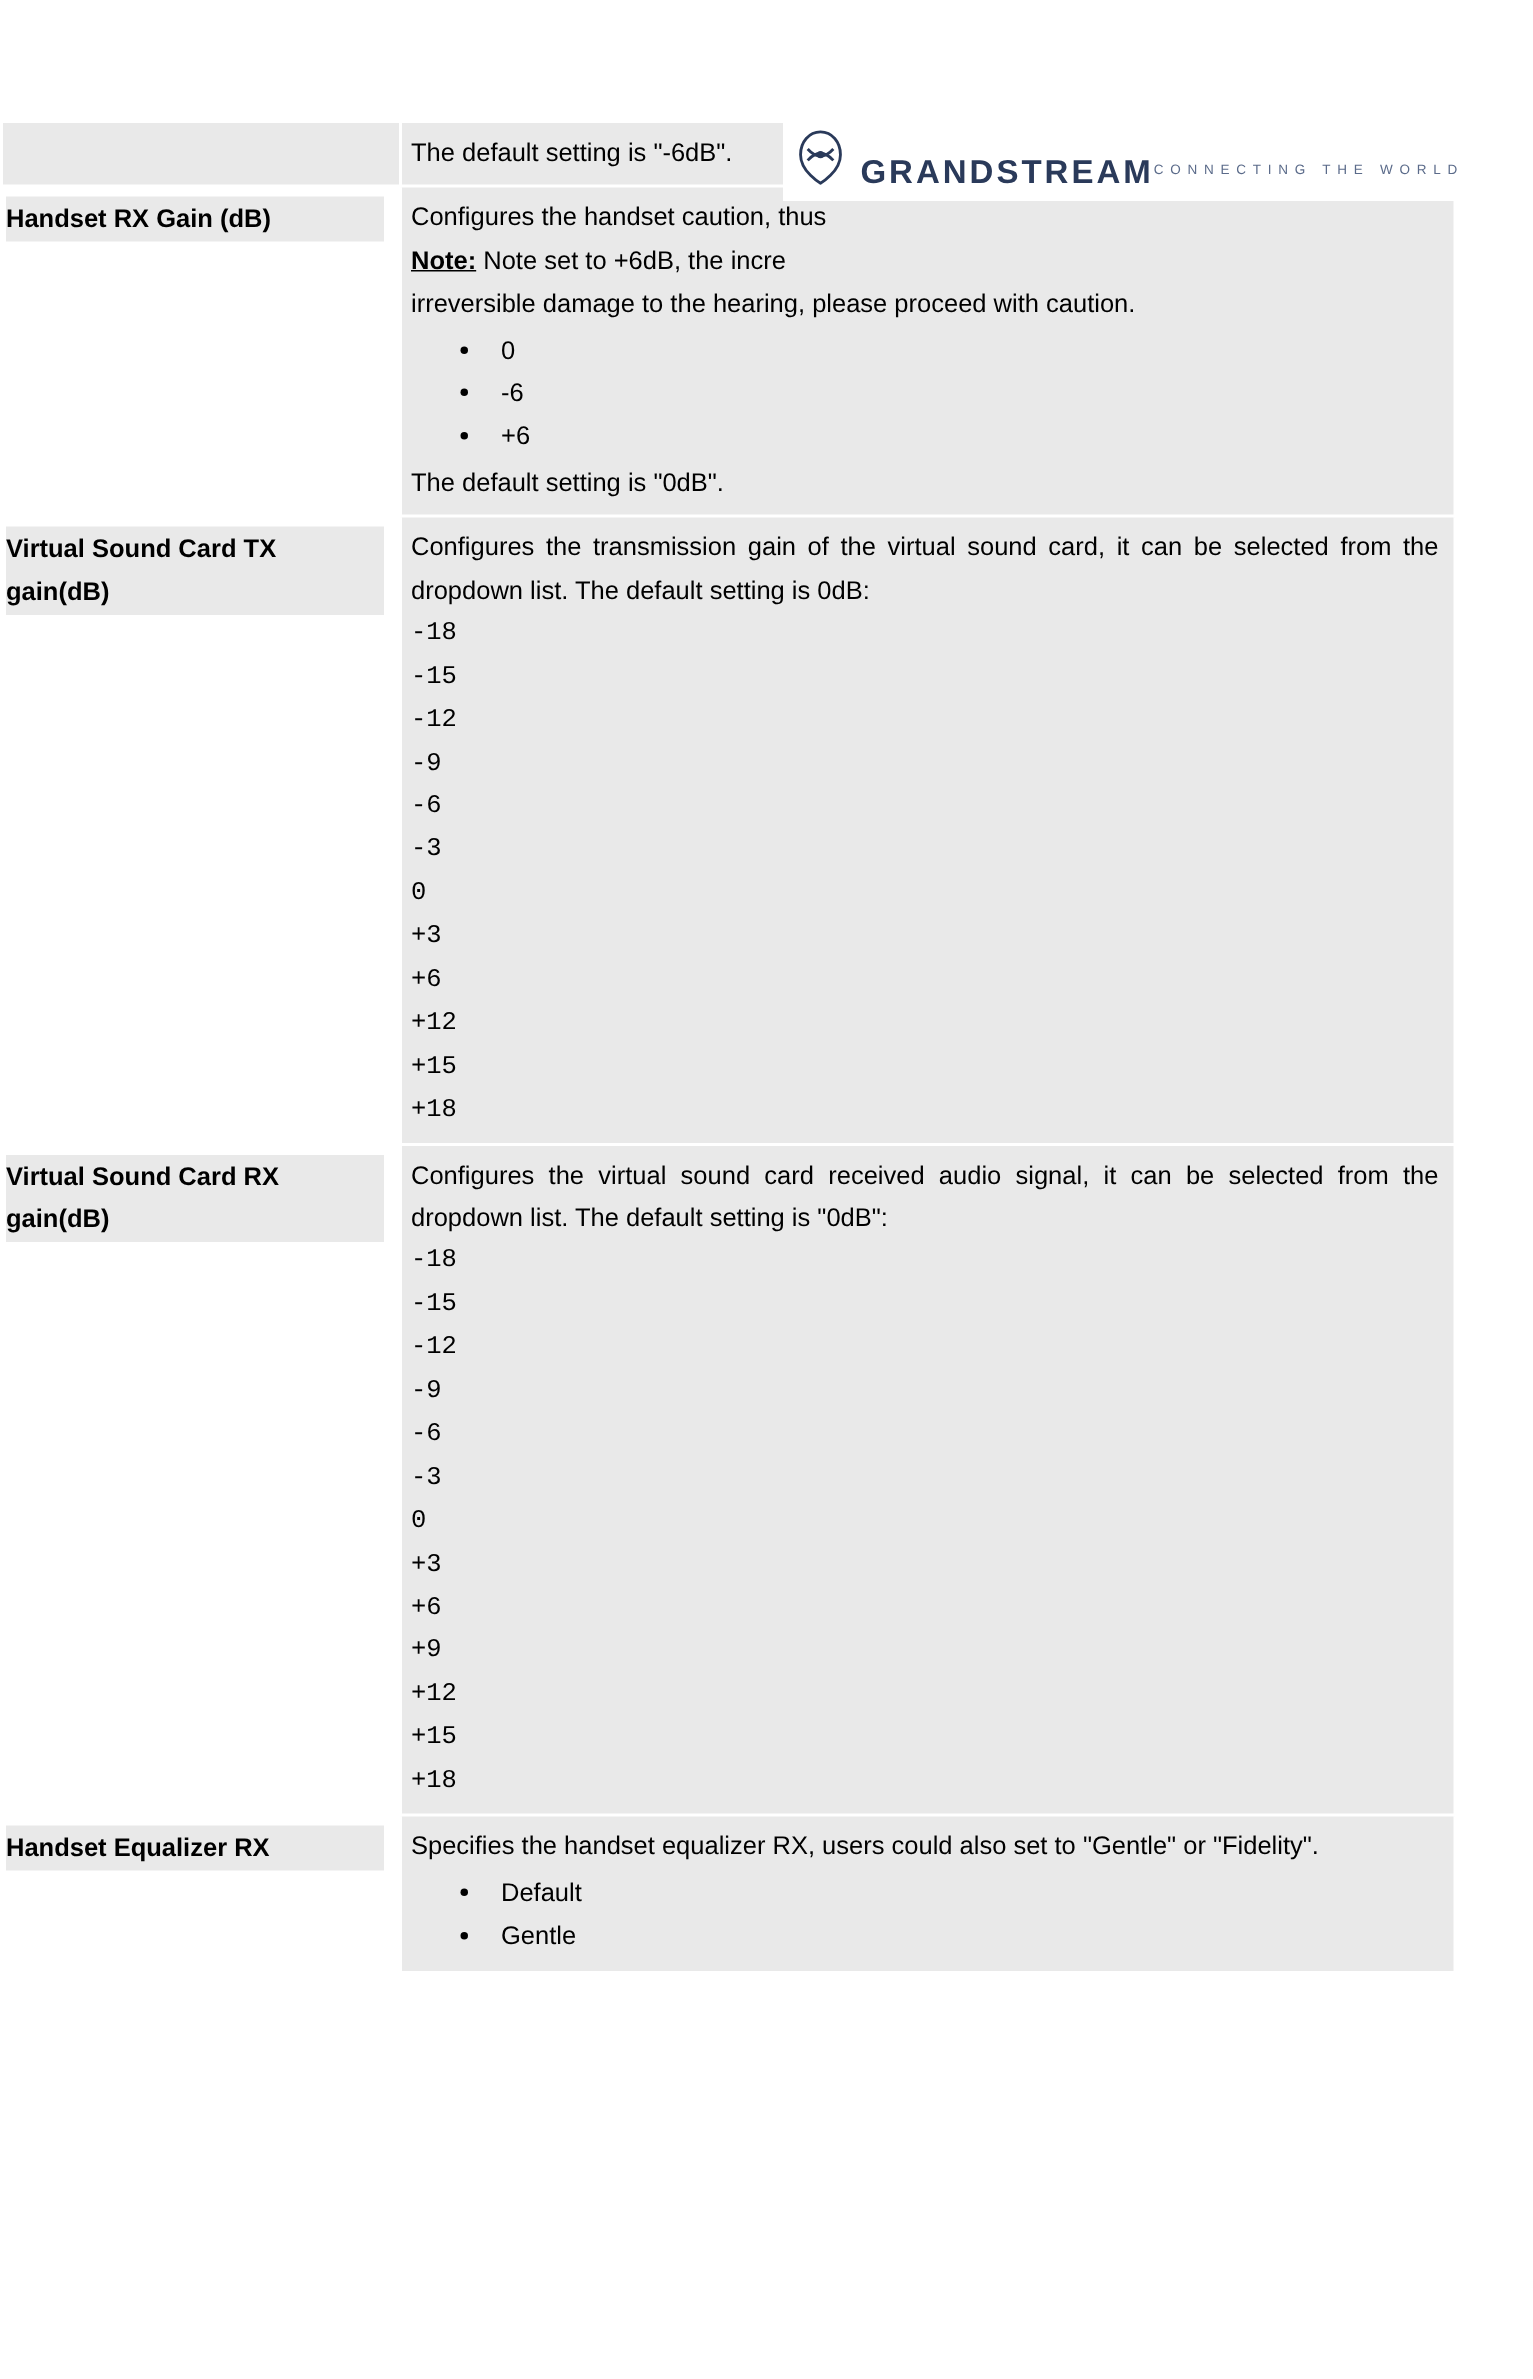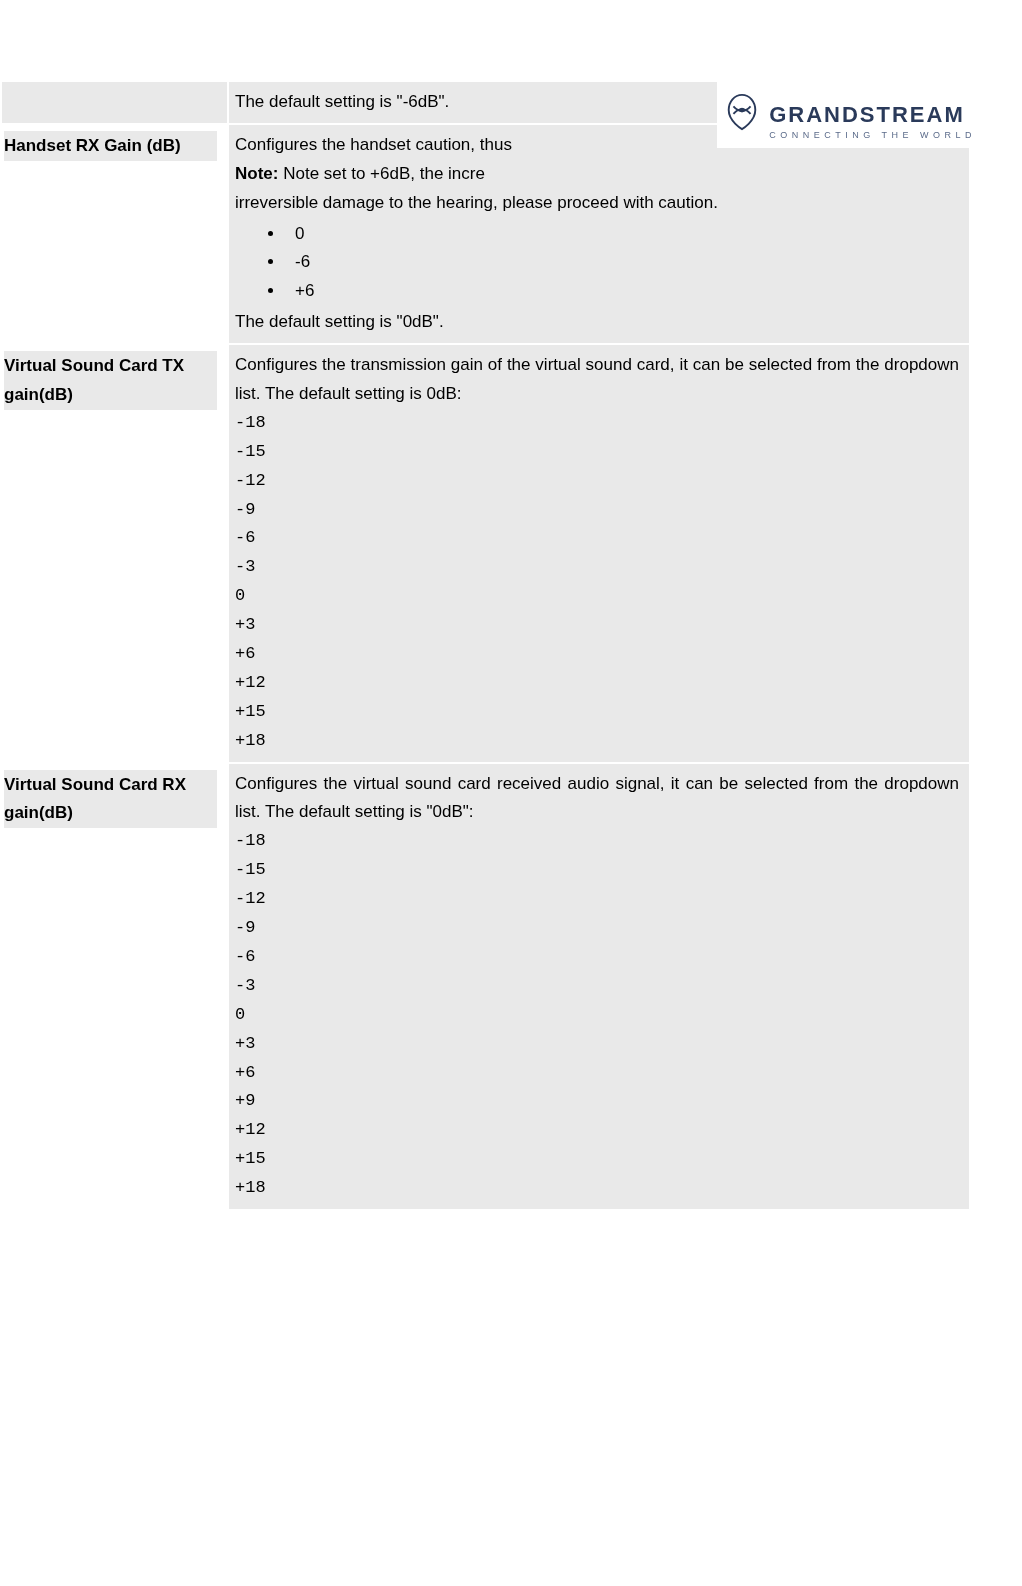--- a/index.html
+++ b/index.html
@@ -25,21 +25,21 @@
     align-items: center;
     gap: 8px;
     background: #fff;
     padding: 4px 6px 8px 6px;
     z-index: 10;
   }
   .logo-mark {
     width: 38px; height: 38px; position: relative;
   }
   .logo-text {
-    display: flex; flex-direction: column; margin-top: 20px;
+    display: flex; flex-direction: row; margin-top: 20px;
   }
   .logo-text .brand {
     font-size: 22px; font-weight: bold; letter-spacing: 2px; color: #2a3a5a;
     line-height: 1;
   }
   .logo-text .tag {
     font-size: 9px; letter-spacing: 4.5px; color: #5b6b8a; margin-top: 4px; text-align: center;
   }
   table.settings {
     width: 971px;
@@ -48,21 +48,21 @@
     margin-top: 80px;
   }
   table.settings td {
     vertical-align: top;
     padding: 6px 10px 6px 6px;
     border: 2px solid #fff;
     background: #e9e9e9;
     line-height: 1.7;
   }
   table.settings td.label {
-    width: 227px;
+    width: 266px;
     font-weight: bold;
     padding-left: 2px;
     background: #fff;
   }
   .shade-label {
     background:#e9e9e9;
     padding: 1px 4px 0 0;
     display:inline-block;
     width:100%;
   }
@@ -70,21 +70,21 @@
     margin: 2px 0 2px 0;
     padding-left: 50px;
   }
   ul.bullets li {
     padding-left: 10px;
     line-height: 1.7;
   }
   .vlist { }
   .vlist div { line-height: 1.7; font-family: Liberation Mono, monospace; }
   .justify { text-align: justify; }
-  .note-bold { font-weight: bold; }
+  .note-bold { font-weight: bold; text-decoration: underline; }
 </style>
 </head>
 <body>
 <div class="page">
 
 <div class="header-logo">
   <div class="logo-mark">
     <svg viewBox="0 0 40 40" width="38" height="38">
       <path d="M20 2 C12 2 6 9 6 18 C6 30 20 38 20 38 C20 38 34 30 34 18 C34 9 28 2 20 2 Z" fill="none" stroke="#2a3a5a" stroke-width="2"></path>
       <path d="M11 14 Q20 24 29 14" fill="none" stroke="#2a3a5a" stroke-width="2"></path>
@@ -171,16 +171,28 @@
         <div>+3</div>
         <div>+6</div>
         <div>+9</div>
         <div>+12</div>
         <div>+15</div>
         <div>+18</div>
       </div>
     </td>
   </tr>
 
+  <tr>
+    <td class="label">
+      <span class="shade-label">Handset Equalizer RX</span>
+    </td>
+    <td>
+      <div class="justify">Specifies the handset equalizer RX, users could also set to "Gentle" or "Fidelity".</div>
+      <ul class="bullets">
+        <li>Default</li>
+        <li>Gentle</li>
+      </ul>
+    </td>
+  </tr>
 </tbody>
     </table>
 
 </div>
 
 </body></html>

